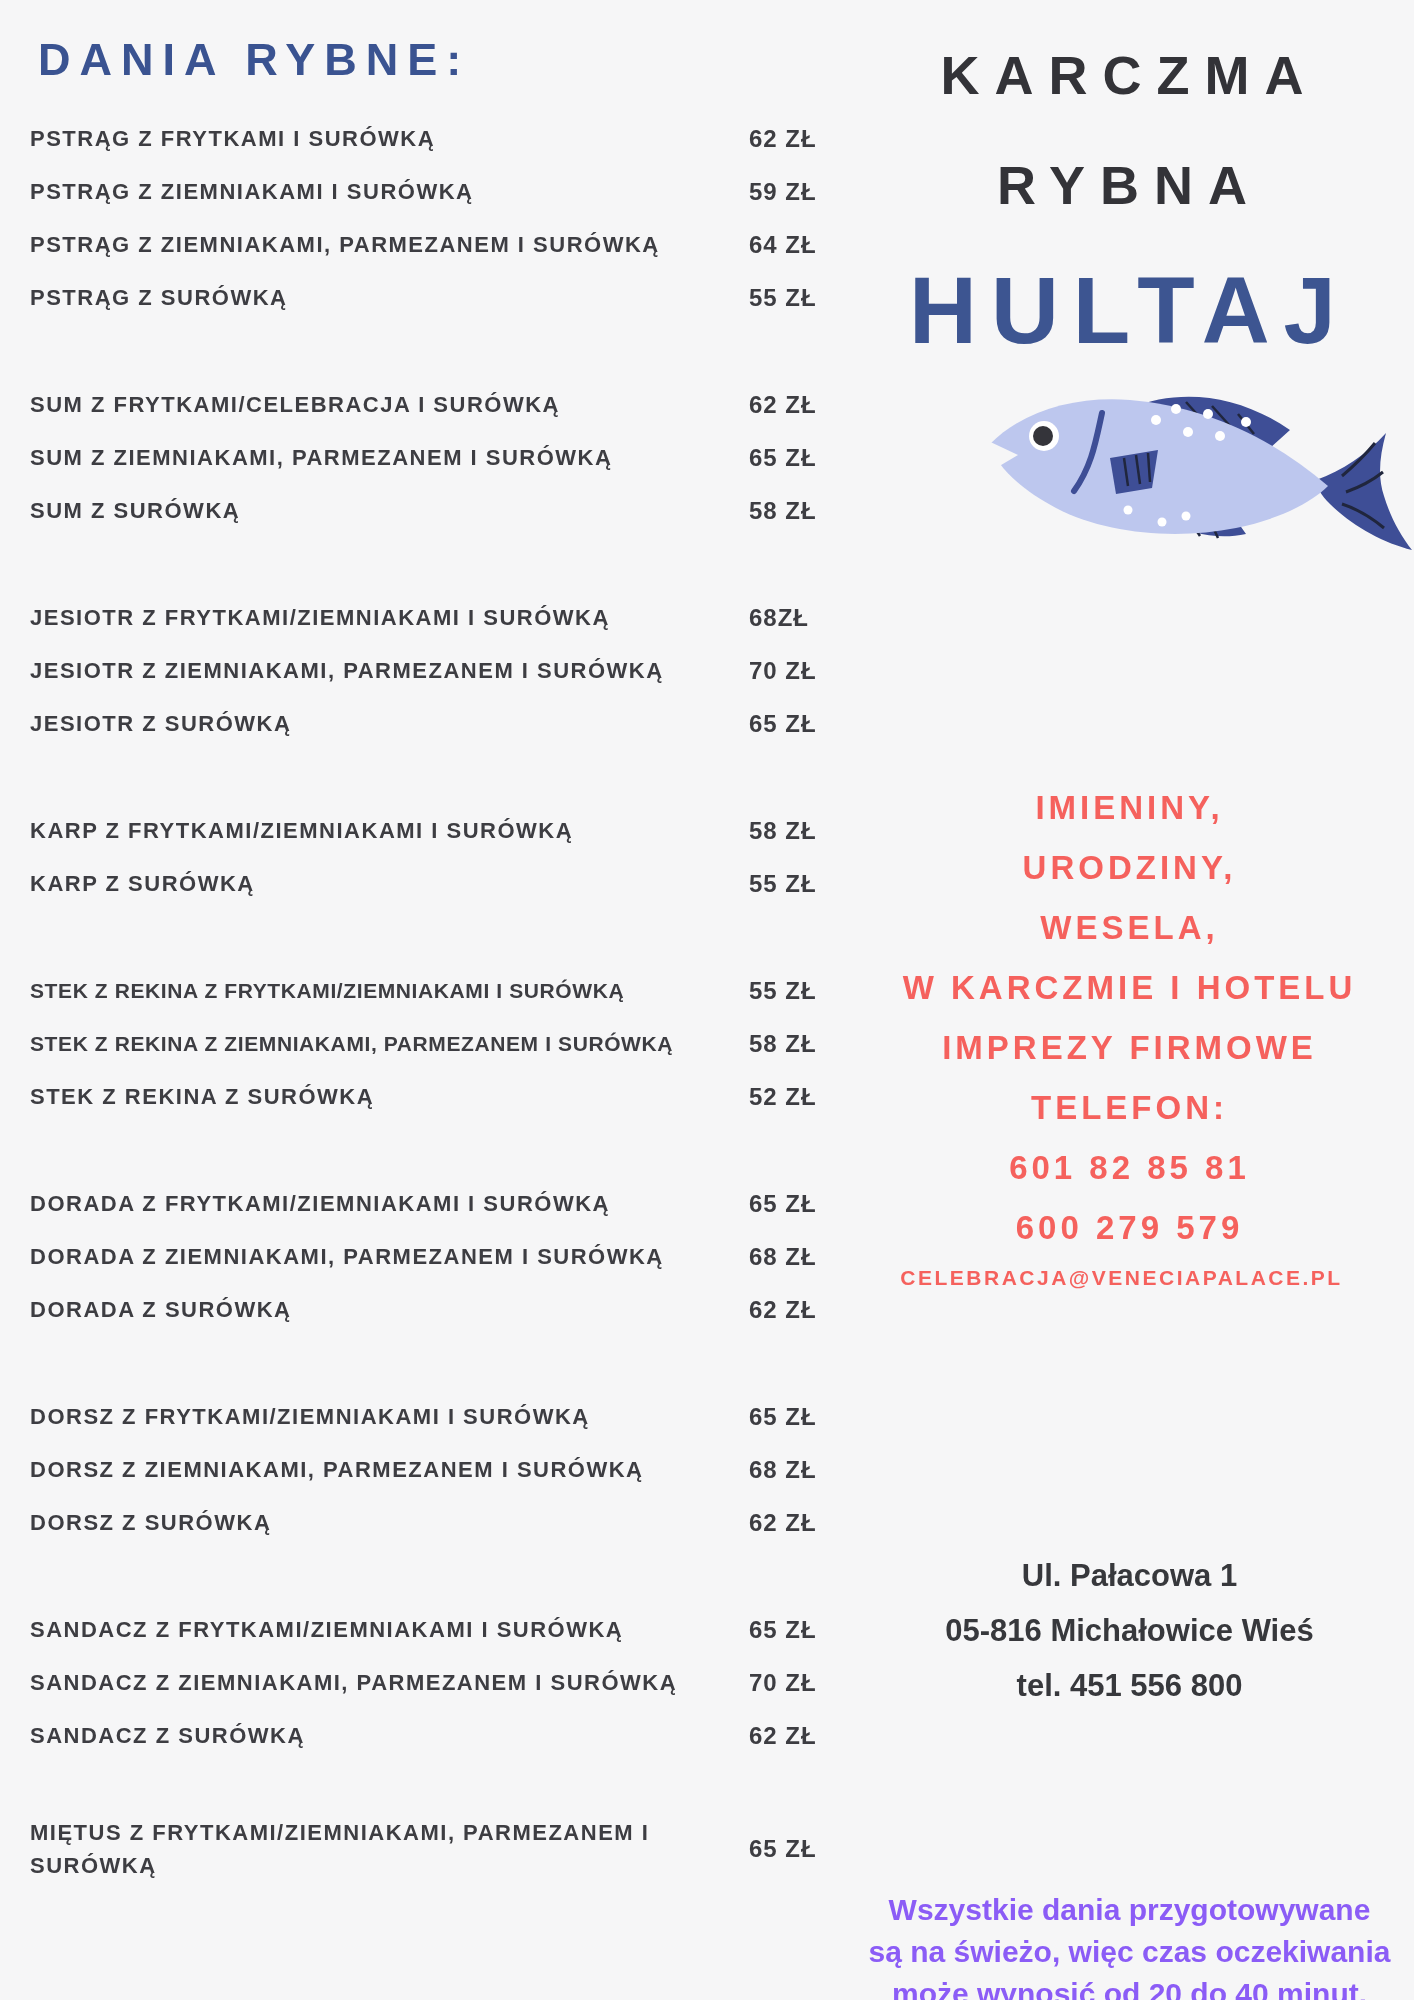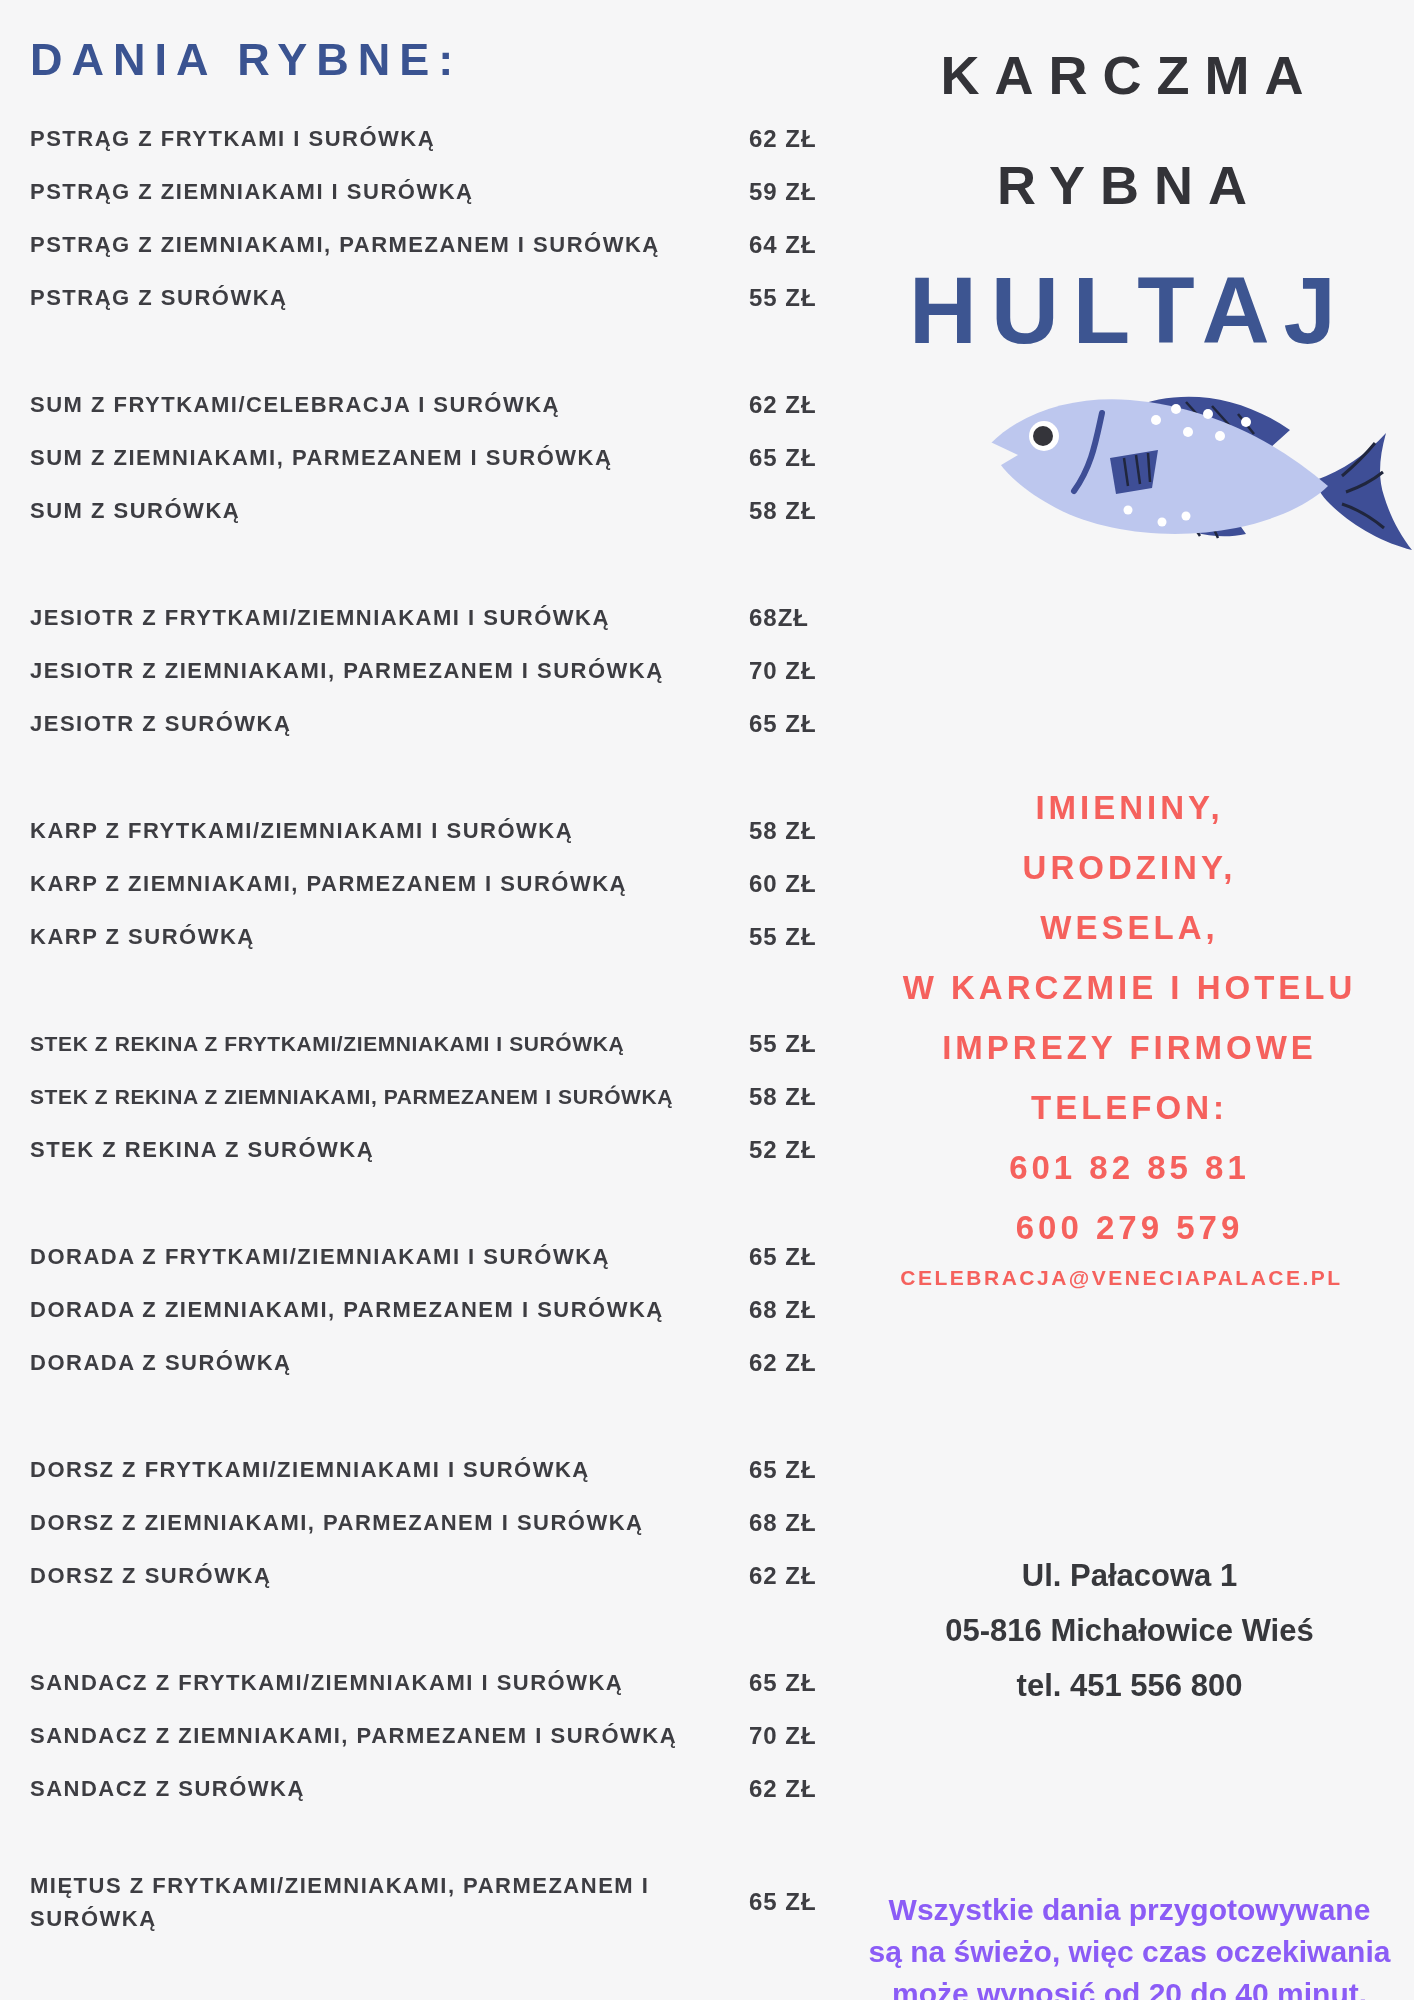--- a/index.html
+++ b/index.html
@@ -8,21 +8,21 @@
     background:#f6f6f7;
     font-family:"Liberation Sans",sans-serif;
     color:#3d3d42;
     -webkit-font-smoothing:antialiased;
   }
   .page{position:relative;width:1414px;height:2000px;display:flex;}
 
   
   .left-col{width:845px;box-sizing:border-box;padding:34px 0 0 30px;flex-shrink:0;}
   .menu-title{
-    margin:0 0 26px 0;
+    margin:0 0 26px 8px;
     font-size:45px;font-weight:700;letter-spacing:9px;
     color:#3a5391;
   }
   .menu-section{margin-bottom:54px;}
   .menu-row{display:flex;align-items:center;min-height:53px;}
   .menu-name{
     flex:1;padding-right:18px;
     font-size:22px;font-weight:700;letter-spacing:1.5px;line-height:1.5;
     color:#3d3d42;
   }
@@ -129,24 +129,20 @@
           </div>
           <div class="menu-row">
             <span class="menu-name">JESIOTR Z SURÓWKĄ</span>
             <span class="menu-price">65 ZŁ</span>
           </div>
         </div>
         <div class="menu-section">
           <div class="menu-row">
             <span class="menu-name">KARP Z FRYTKAMI/ZIEMNIAKAMI I SURÓWKĄ</span>
             <span class="menu-price">58 ZŁ</span>
-          </div>
-          <div class="menu-row">
-            <span class="menu-name">KARP Z ZIEMNIAKAMI, PARMEZANEM I SURÓWKĄ</span>
-            <span class="menu-price">60 ZŁ</span>
           </div>
           <div class="menu-row">
             <span class="menu-name">KARP Z SURÓWKĄ</span>
             <span class="menu-price">55 ZŁ</span>
           </div>
         </div>
         <div class="menu-section">
           <div class="menu-row">
             <span class="menu-name tight">STEK Z REKINA Z FRYTKAMI/ZIEMNIAKAMI I SURÓWKĄ</span>
             <span class="menu-price">55 ZŁ</span>

